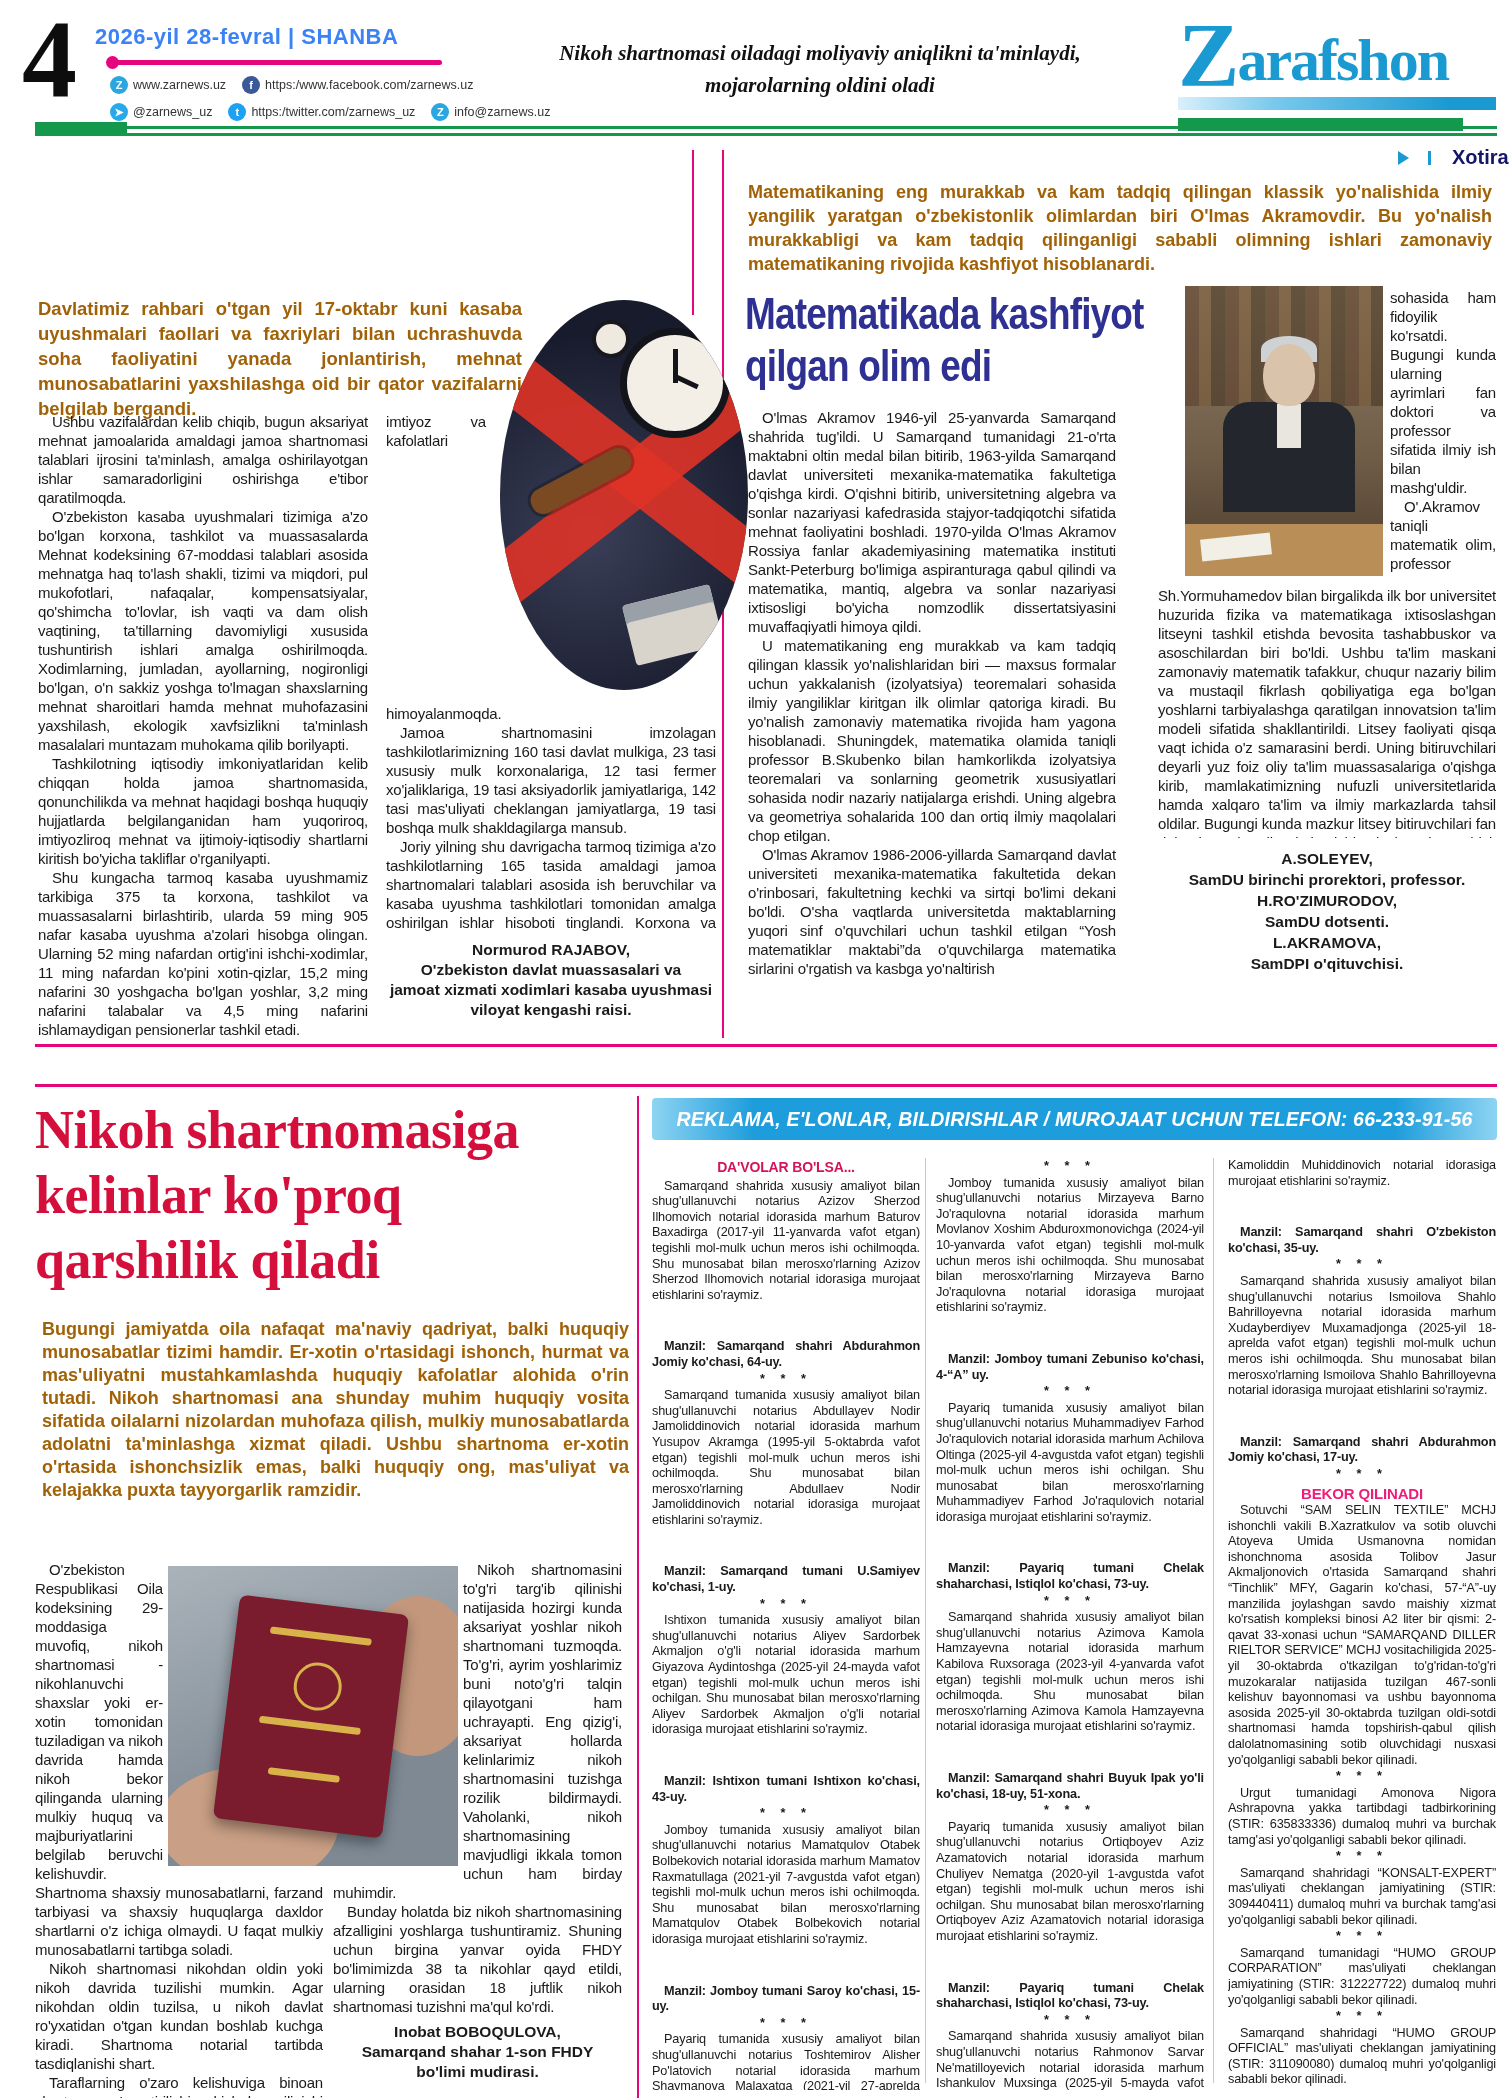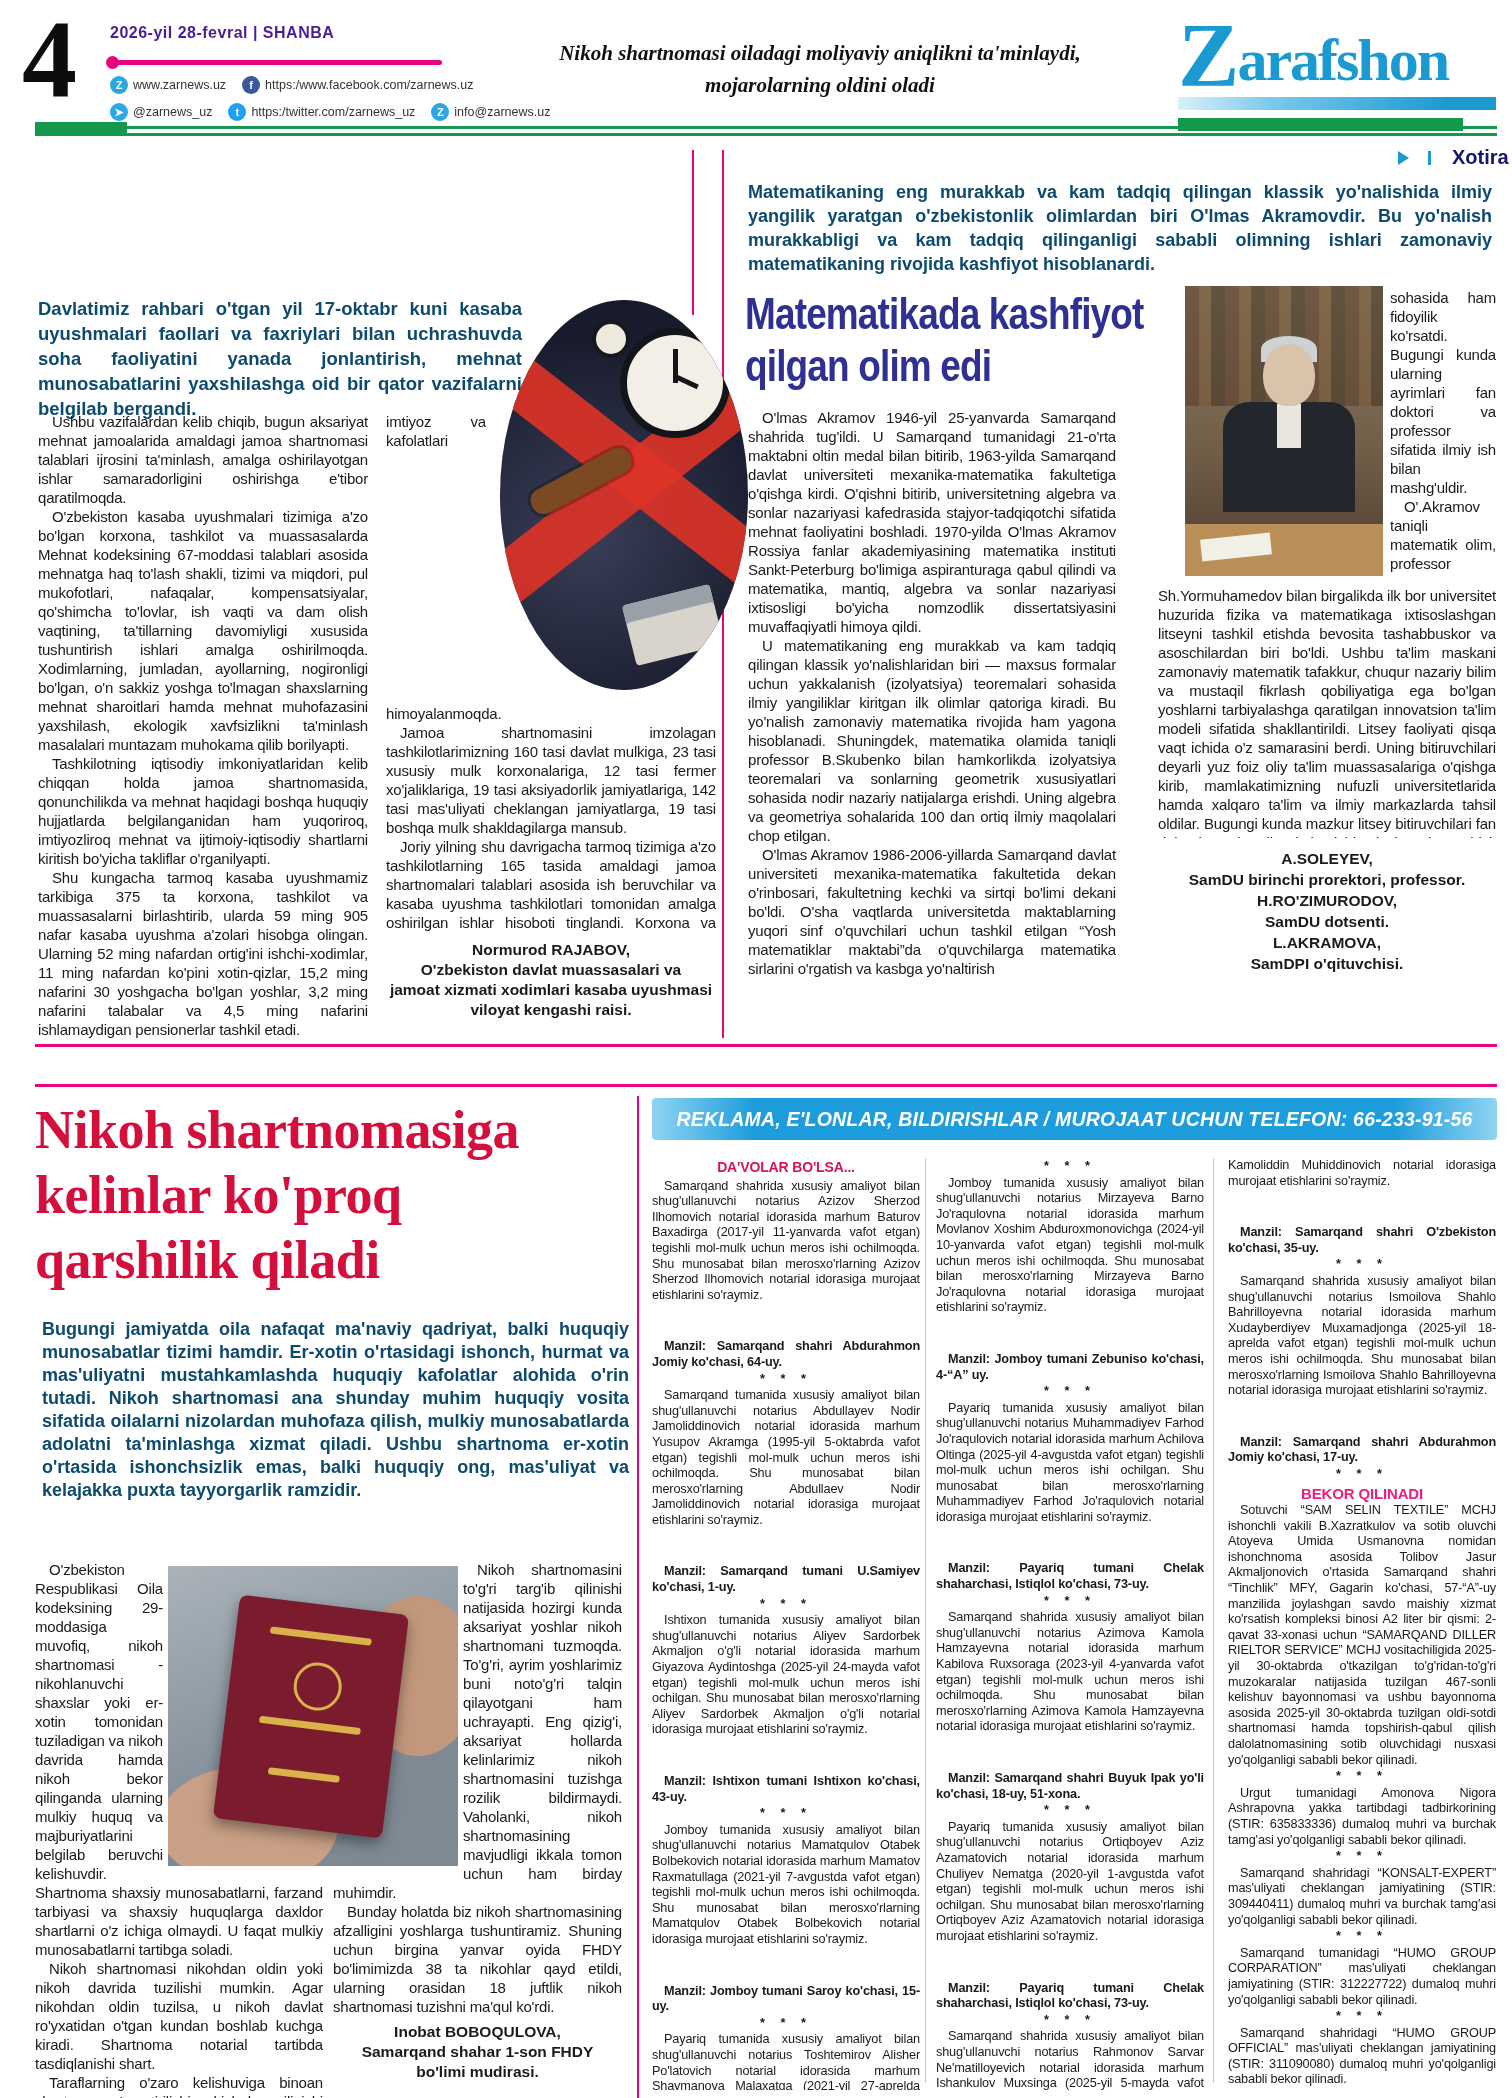--- a/index.html
+++ b/index.html
@@ -1,20 +1,20 @@
 <!DOCTYPE html>
 <html><head>
 <meta charset="utf-8">
 <style>
   html,body{margin:0;padding:0;background:#e8e8e8;}
   #page{position:relative;width:1512px;height:2098px;background:#fff;overflow:hidden;
         font-family:"Liberation Sans",sans-serif;color:#1a1a1a;}
   
   .pagenum{position:absolute;left:22px;top:4px;font:bold 110px/1 "Liberation Serif",serif;color:#0d0d0d;}
-  .date{position:absolute;left:110px;top:24px;font-size:16px;font-weight:600;color:#4c1d95;letter-spacing:.5px;}
+  .date{position:absolute;left:95px;top:24px;font-size:22px;font-weight:600;color:#3b82f6;letter-spacing:.5px;}
   .date-rule{position:absolute;left:110px;top:60px;width:332px;height:5px;background:#e5067e;border-radius:3px;}
   .date-rule::before{content:"";position:absolute;left:-4px;top:-4px;width:13px;height:13px;border-radius:50%;background:#e5067e;}
   .social{position:absolute;left:110px;display:flex;gap:16px;align-items:center;}
   .social.r1{top:76px;} .social.r2{top:103px;}
   .slink{display:flex;align-items:center;gap:5px;font-size:12.5px;color:#333;}
   .sic{width:18px;height:18px;border-radius:50%;background:#2aa7e0;color:#fff;font:bold 11px/18px "Liberation Sans",sans-serif;text-align:center;flex:0 0 18px;}
   .sic.fb{background:#3b5998;} .sic.tw{background:#1da1f2;} .sic.tg{background:#29a9ea;}
   .slogan{position:absolute;left:495px;top:38px;width:650px;text-align:center;
           font:italic bold 21px/1.5 "Liberation Serif",serif;color:#111;}
   .brand{position:absolute;left:1178px;top:14px;color:#1b9ad2;font-family:"Liberation Serif",serif;font-weight:bold;letter-spacing:-2px;}
@@ -34,21 +34,21 @@
   .vrule-m-top2{position:absolute;left:692px;top:150px;width:2px;height:165px;background:#e5067e;}
   .hrule-m1{position:absolute;left:35px;top:1044px;width:1462px;height:3px;background:#e5067e;}
   .hrule-m2{position:absolute;left:35px;top:1084px;width:1462px;height:3px;background:#e5067e;}
   .vrule-m-bot{position:absolute;left:637px;top:1096px;width:2px;height:1002px;background:#e5067e;}
   .vrule-g{position:absolute;top:1158px;width:1px;height:925px;background:#c9c9c9;}
   
   .col{position:absolute;overflow:hidden;font-size:15px;line-height:19px;letter-spacing:-.2px;text-align:justify;}
   .col p{margin:0;}
   .col .p{text-indent:14px;}
   .col .pc{text-indent:0;}
-  .lead{position:absolute;font-weight:bold;text-align:justify;color:#0c4a6e;}
+  .lead{position:absolute;font-weight:bold;text-align:justify;color:#a16207;}
   .byline{position:absolute;font-weight:bold;text-align:center;}
   .byline p{margin:0;}
   
   .labor-title{position:absolute;left:35px;top:166px;width:680px;
                font:italic bold 46px/1.17 "Liberation Serif",serif;color:#14994c;}
   .labor-lead{left:38px;top:296px;width:484px;font-size:18.5px;line-height:25px;}
   .labor-c1{left:38px;top:412px;width:330px;height:626px;}
   .labor-c2{left:386px;top:412px;width:330px;height:522px;}
   .labor-c2 .spacer{float:right;width:230px;height:292px;}
   .labor-byline{left:386px;top:940px;width:330px;font-size:15.5px;line-height:20px;}

